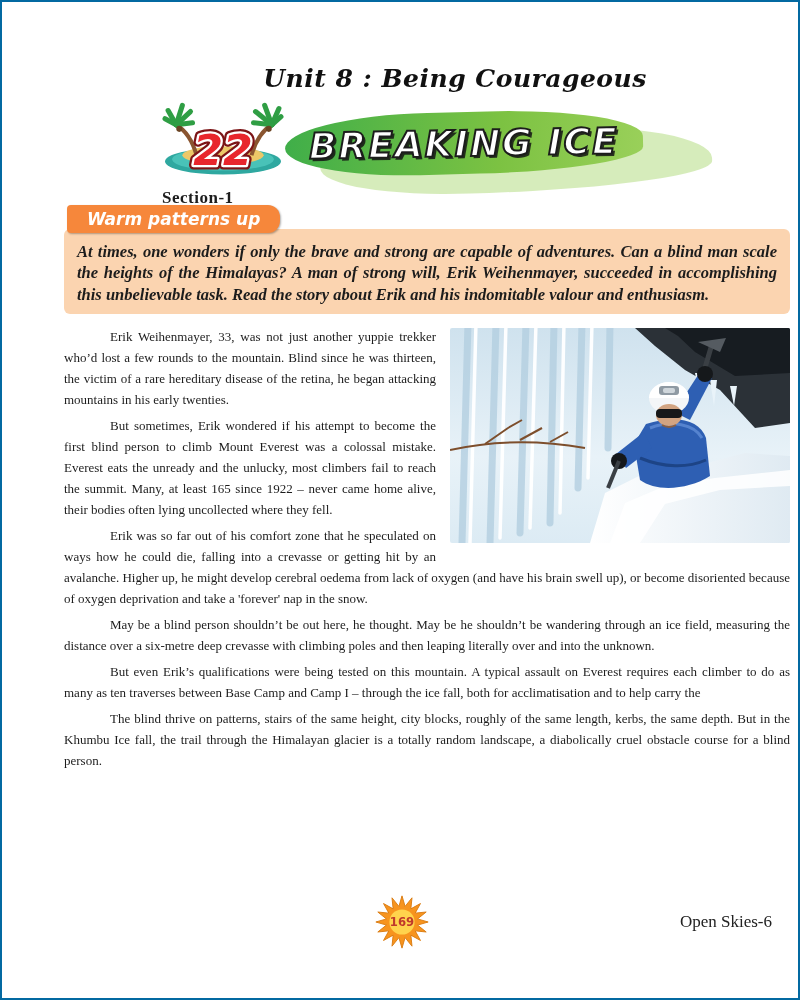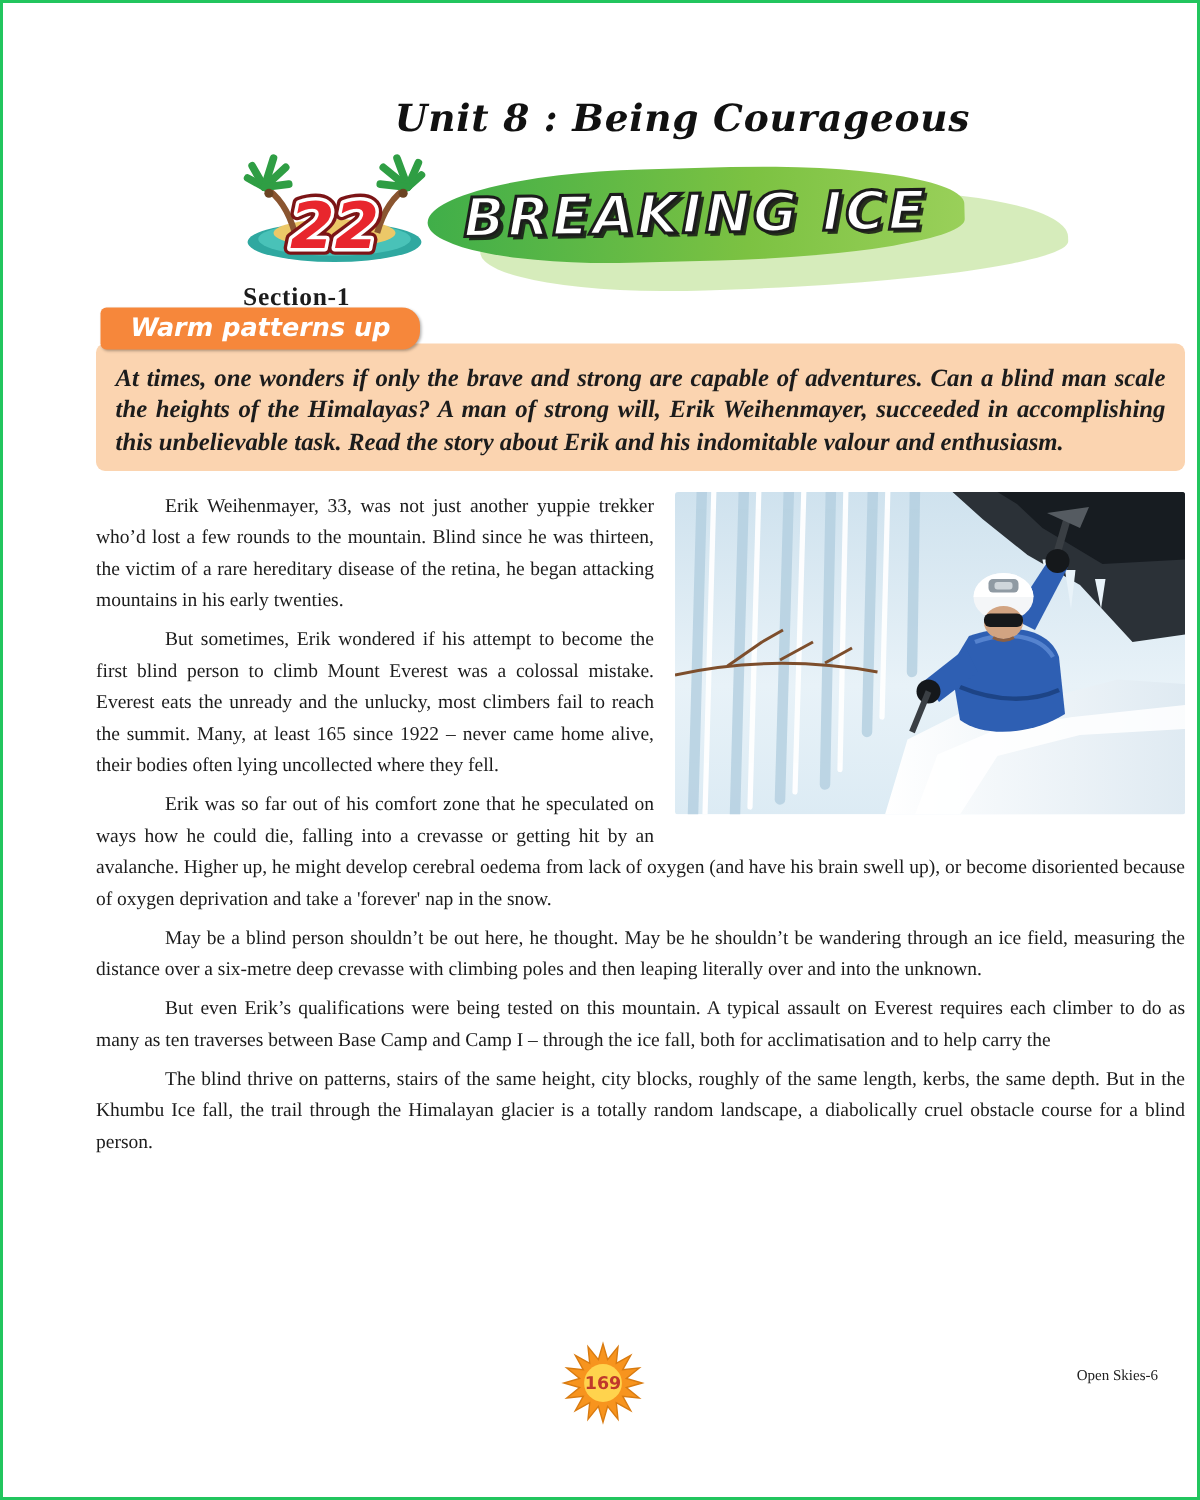--- a/index.html
+++ b/index.html
@@ -1,18 +1,18 @@
 <!DOCTYPE html>
 <html><head>
 <meta charset="utf-8">
 <style>
   html,body{margin:0;padding:0;background:#ffffff;}
   .page{
     position:relative;width:800px;height:1000px;background:#ffffff;
-    border:2px solid #22c55e;box-sizing:border-box;overflow:hidden;
+    border:2px solid #0369a1;box-sizing:border-box;overflow:hidden;
     font-family:"Liberation Serif", serif;color:#1c1c1c;
   }
   
   .unit-title{
     position:absolute;left:110px;right:0;top:62px;text-align:center;
     font-family:"DejaVu Serif", serif;font-weight:bold;font-style:italic;
     font-size:25px;letter-spacing:.5px;color:#111;
   }
   .blob-shadow{
     position:absolute;left:318px;top:126px;width:392px;height:64px;
@@ -58,21 +58,21 @@
     font-size:13px;line-height:21px;text-align:justify;
   }
   .body-text p{margin:0 0 5px 0;text-indent:46px;}
   .photo-float{
     float:right;width:340px;height:215px;margin:2px 0 10px 14px;
     border-radius:2px;overflow:hidden;
   }
   
   .page-star{position:absolute;left:372px;top:892px;width:56px;height:56px;}
   .book-title{
-    position:absolute;right:26px;top:910px;font-size:10px;color:#222;
+    position:absolute;right:26px;top:910px;font-size:17px;color:#222;
     font-family:"Liberation Serif", serif;
   }
 </style>
 </head>
 <body>
 
 <div class="page">
 
   <div class="unit-title">Unit 8 : Being Courageous</div>
 

